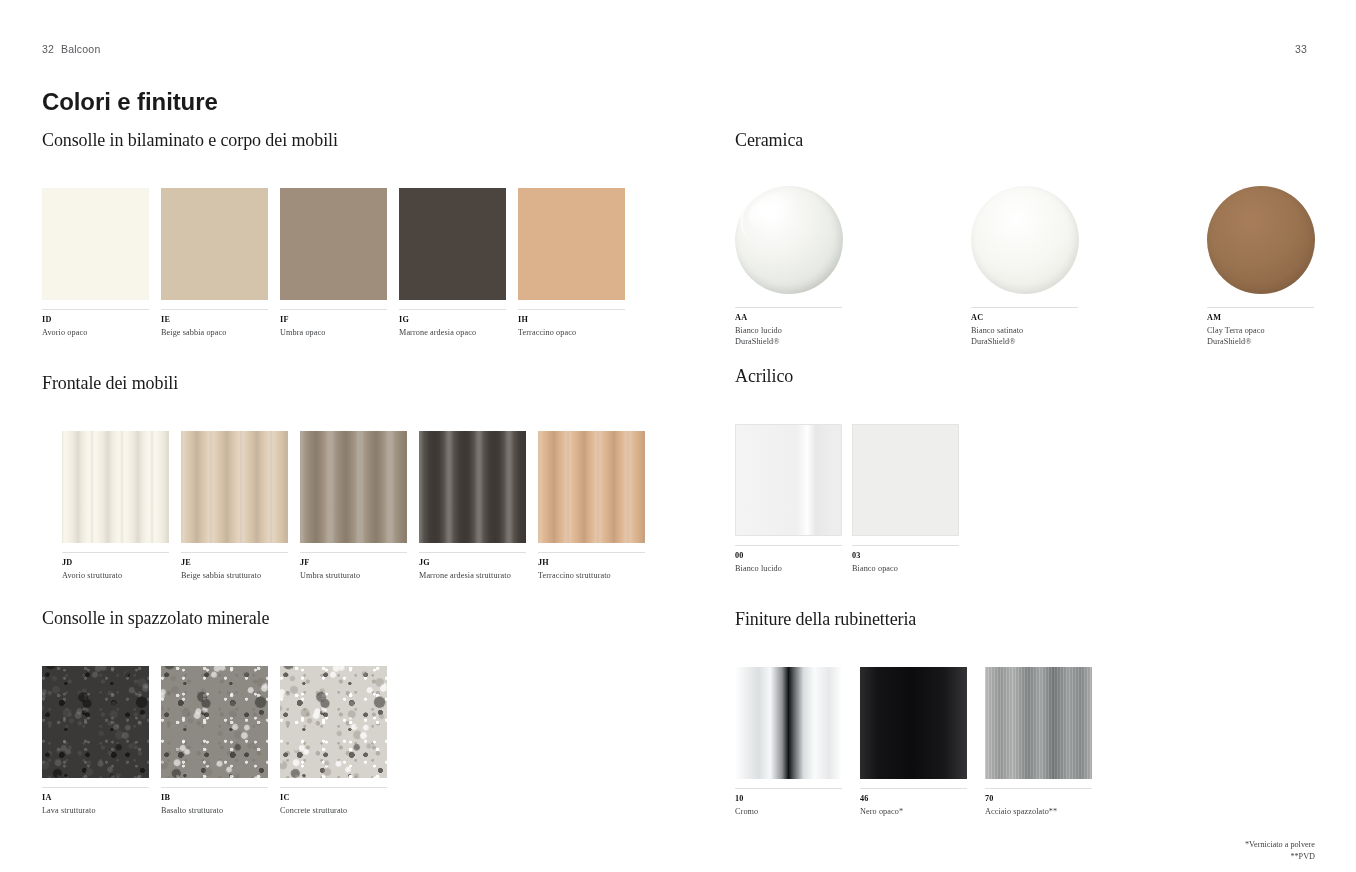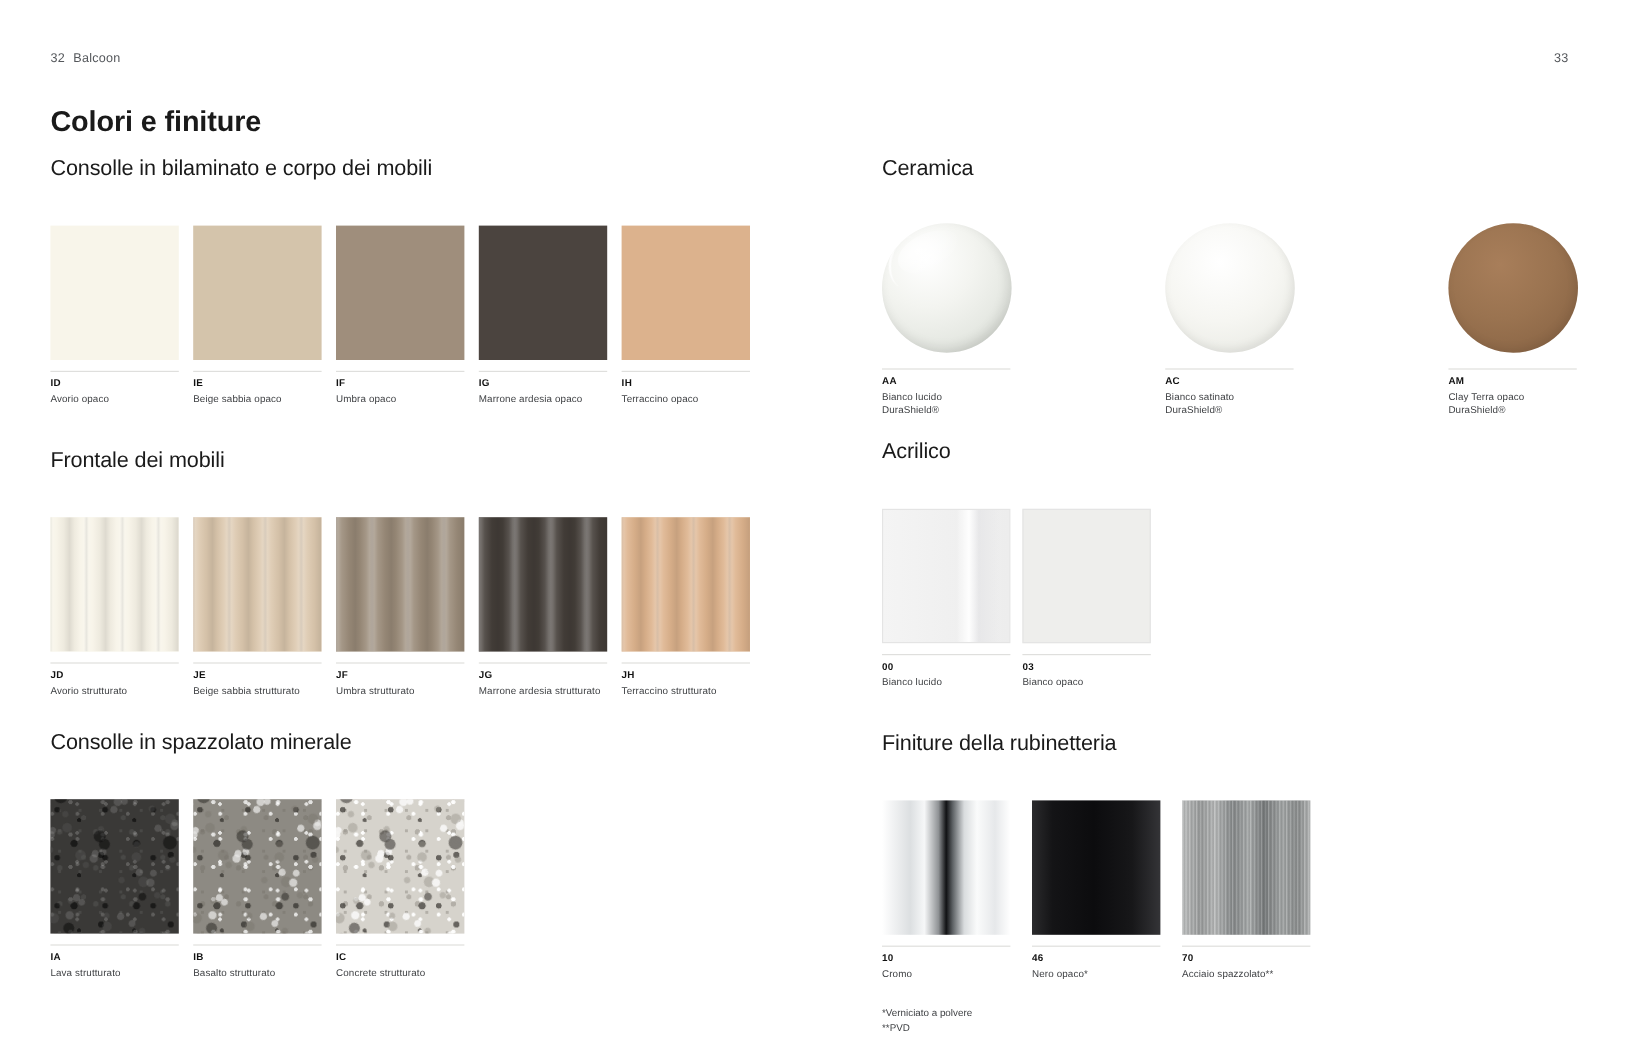--- a/index.html
+++ b/index.html
@@ -28,21 +28,21 @@
     font-size: 24px; font-weight: bold; letter-spacing: -0.1px;
   }
 
   
   .col {
     position: absolute; top: 130px;
   }
   .col.left  { left: 42px;  width: 660px; }
   .col.right { left: 735px; width: 580px; }
 
-  .section { position: absolute; left: 0; width: 100%; }
+  .section { position: absolute; left: 0; width: 100%; font-family: Liberation Serif, serif; }
   .section-title {
     font-size: 18px; font-weight: 400; letter-spacing: -0.1px;
     color: #1a1a1a; margin-bottom: 0;
   }
 
   .swatch-row { display: flex; gap: 0; }
   .swatch-cell { }
 
   .swatch {
     width: 107px; height: 112px;
@@ -60,21 +60,21 @@
   .cap-code {
     font-size: 8.2px; font-weight: bold; color: #111; letter-spacing: .25px;
     margin-top: 5px; line-height: 1.25;
   }
   .cap-name {
     font-size: 8.2px; font-weight: 400; color: #3d3f42; letter-spacing: .1px;
     line-height: 1.35; margin-top: 1.5px;
   }
   .cap-name .sub { display: block; }
   .footnotes {
-    font-size: 8.2px; color: #3d3f42; line-height: 1.45; margin-top: 22px;
+    font-size: 8.2px; color: #3d3f42; line-height: 1.45; margin-top: 22px; text-align: right;
   }
 
   
   .fluted::after {
     content: ""; position: absolute; inset: 0;
     background-image: repeating-linear-gradient(
       to right,
       rgba(255,255,255,0.34) 0px,
       rgba(255,255,255,0.10) 5px,
       rgba(0,0,0,0.035) 11px,
@@ -169,21 +169,21 @@
           <div class="swatch-cell">
             <div class="swatch" style="background: rgb(220, 178, 141);"></div>
             <div class="caption-rule"></div>
             <div class="cap-code">IH</div>
             <div class="cap-name"><span>Terraccino opaco</span></div>
           </div>
         </div>
       </div>
       <div class="section" style="top: 243px;">
         <h2 class="section-title">Frontale dei mobili</h2>
-        <div class="swatch-row" style="margin-top: 37px; gap: 12px;">
+        <div class="swatch-row" style="margin-top: 37px; gap: 12px; margin-left: 20px;">
           <div class="swatch-cell">
             <div class="swatch fluted" style="background: rgb(247, 243, 231);"></div>
             <div class="caption-rule"></div>
             <div class="cap-code">JD</div>
             <div class="cap-name"><span>Avorio strutturato</span></div>
           </div>
           <div class="swatch-cell">
             <div class="swatch fluted" style="background: rgb(220, 200, 174);"></div>
             <div class="caption-rule"></div>
             <div class="cap-code">JE</div>

